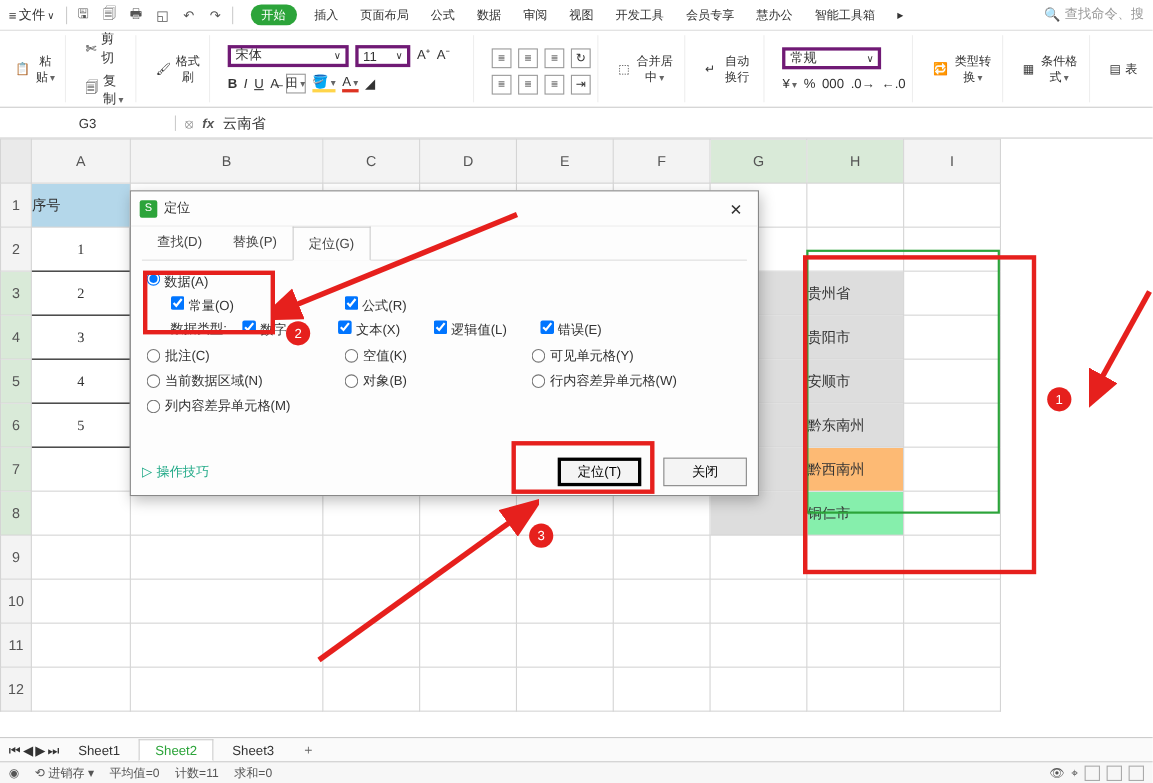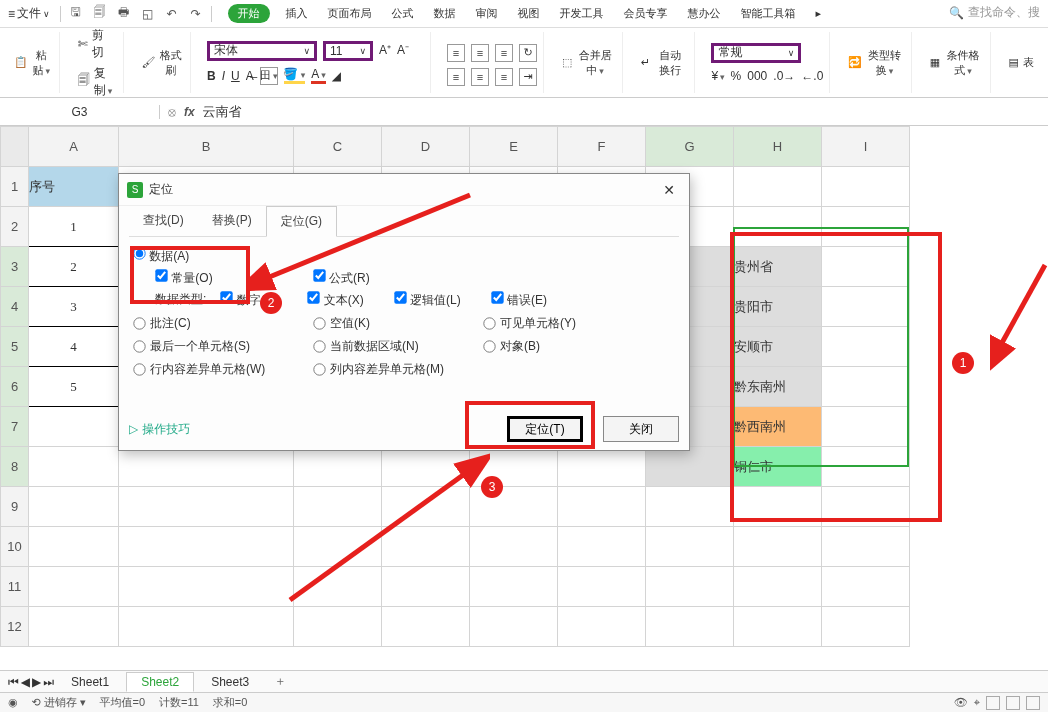--- a/index.html
+++ b/index.html
@@ -385,24 +385,20 @@
       <label>
           <input type="radio" style=""> 
           <span>空值(K)</span>
         </label>
       <label>
           <input type="radio" style=""> 
           <span>可见单元格(Y)</span>
         </label>
       <label>
           <input type="radio" style=""> 
-          <span>最后一个单元格(S)</span>
-        </label>
-      <label>
-          <input type="radio" style=""> 
           <span>当前数据区域(N)</span>
         </label>
       <label>
           <input type="radio" style=""> 
           <span>对象(B)</span>
         </label>
       <label>
           <input type="radio" style=""> 
           <span>行内容差异单元格(W)</span>
         </label>

